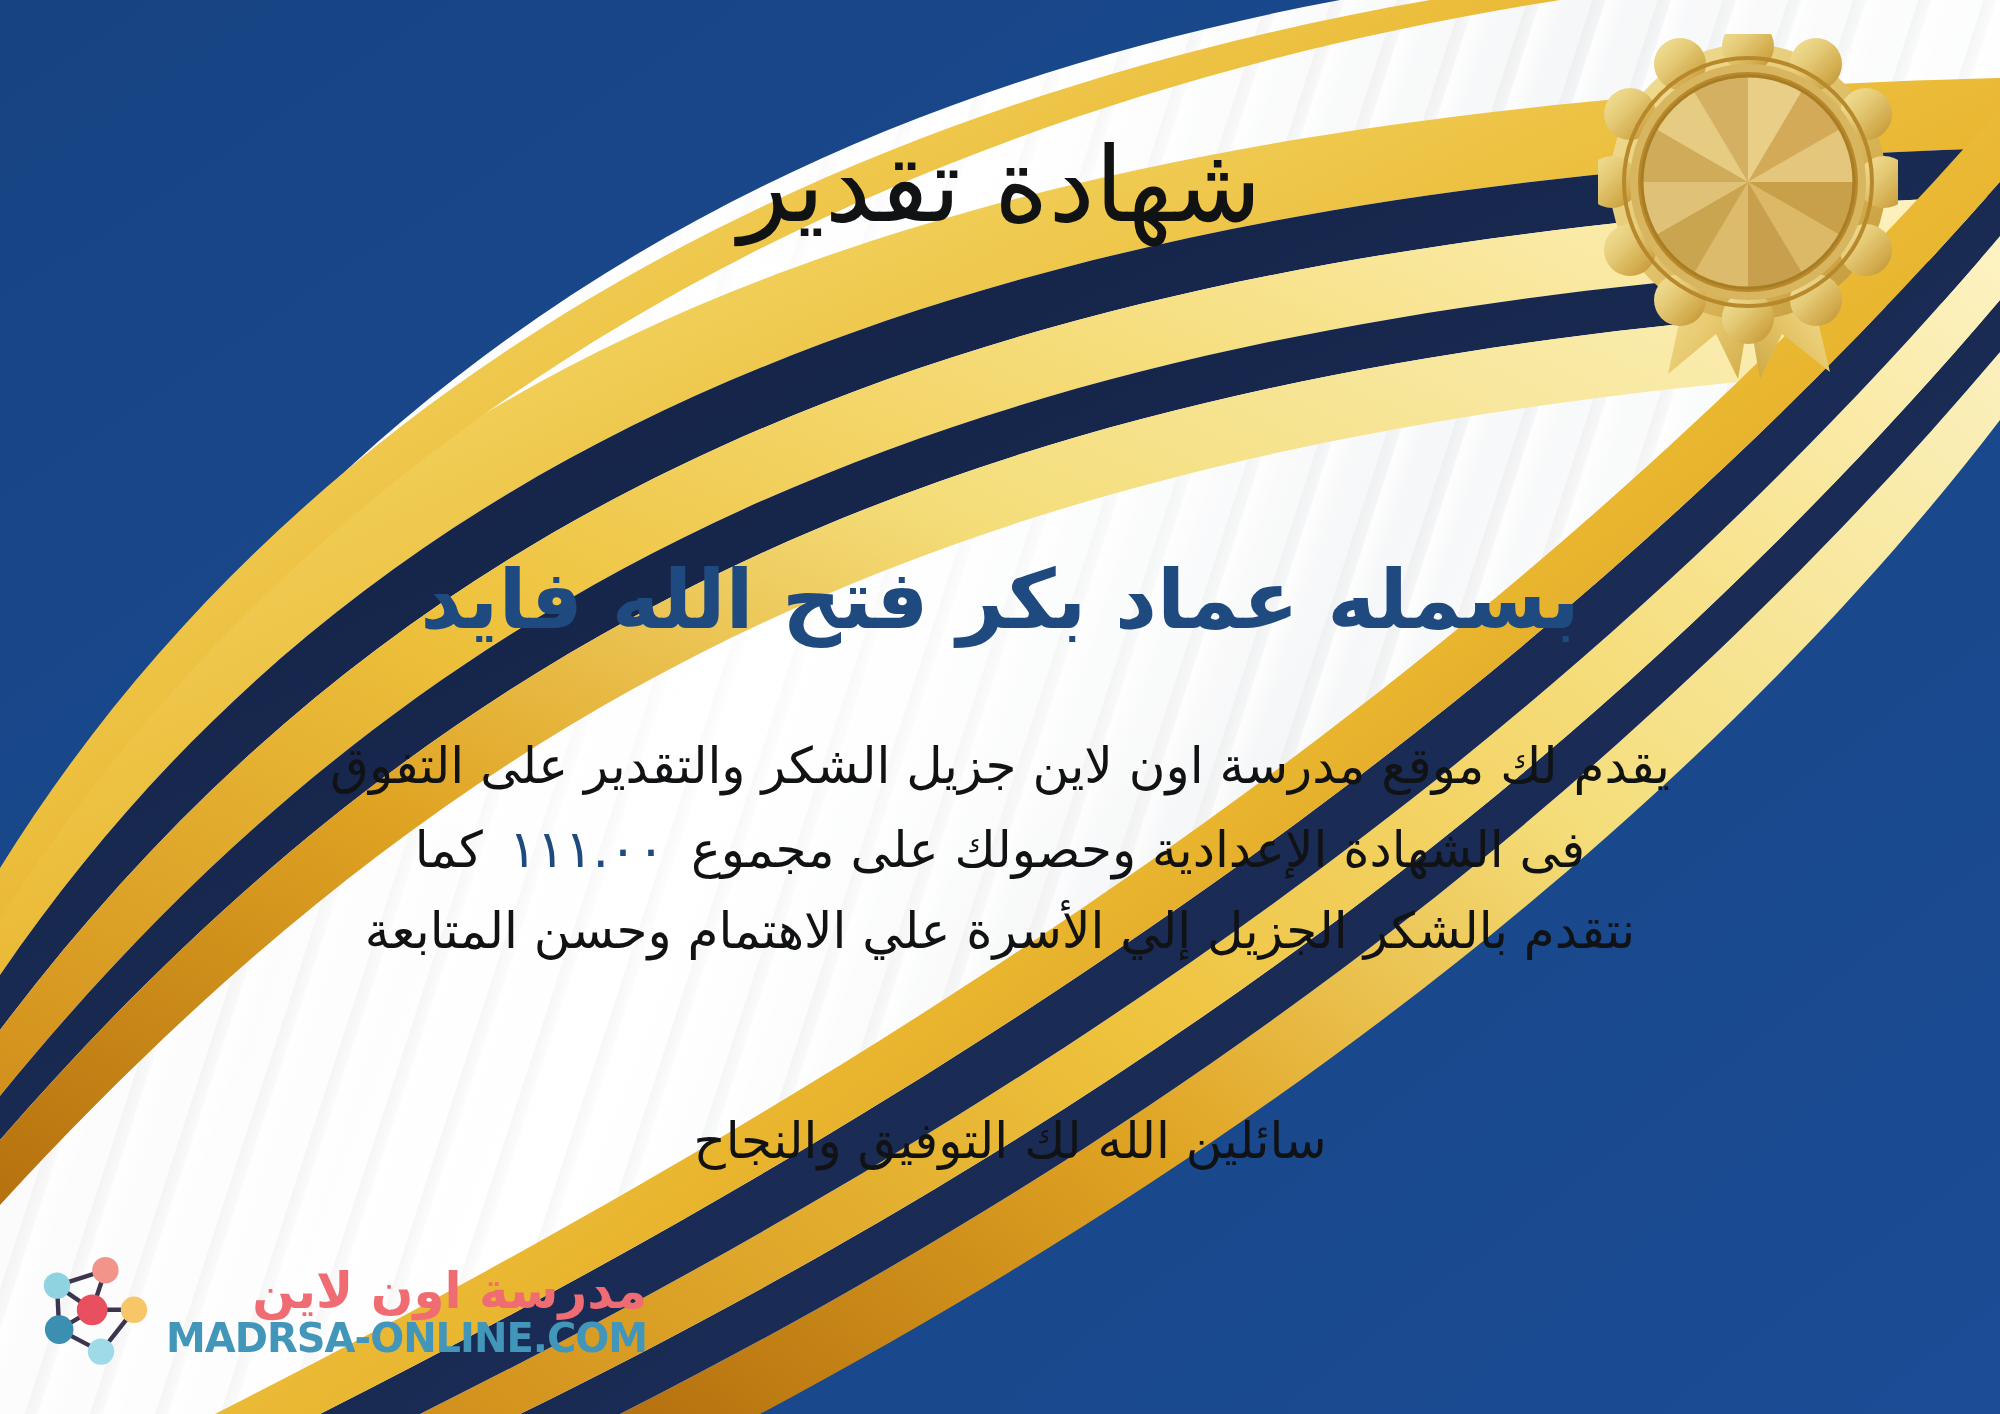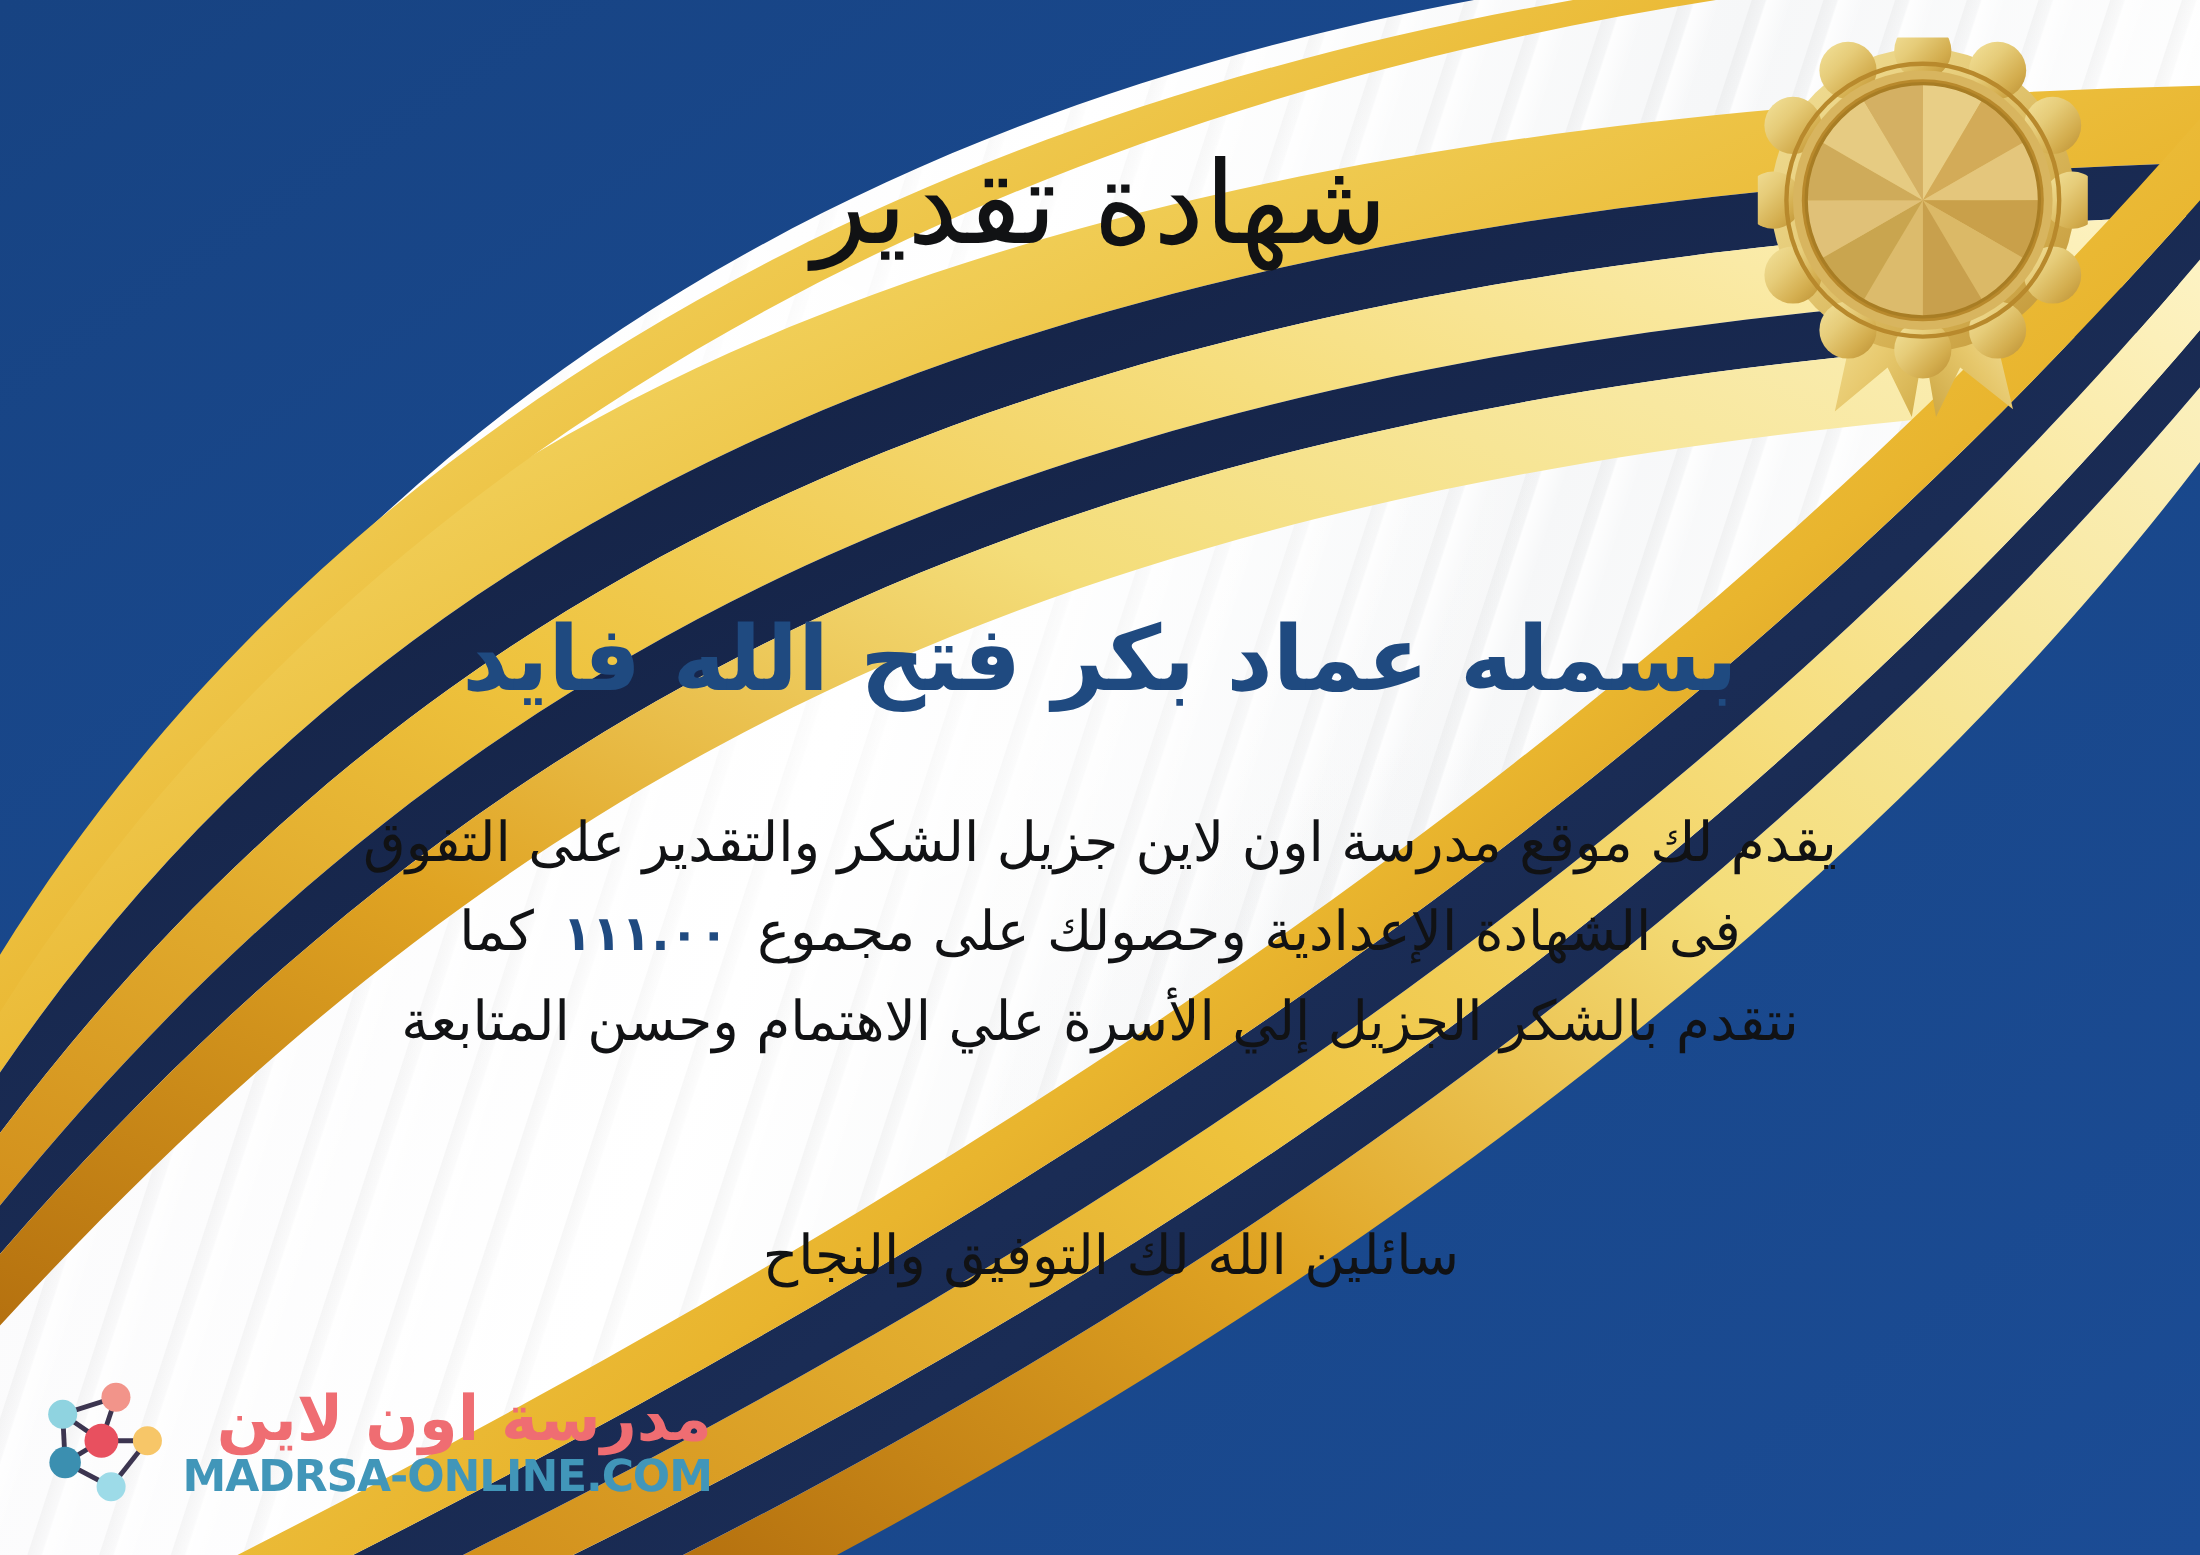--- a/index.html
+++ b/index.html
@@ -99,22 +99,22 @@
   .body-line {
     display: block;
     white-space: nowrap;
   }
   .body-line.l1 { padding: 0 20px; }
   .body-line.l2 { padding: 0 20px; }
   .body-line.l3 { padding: 0 60px; }
 
   .grade-value {
     color: #1f4a80;
-    font-weight: 700;
-    font-size: 44px;
+    font-weight: 400;
+    font-size: 52px;
     padding: 0 26px;
     letter-spacing: 2px;
   }
 
   .closing-line {
     position: absolute;
     top: 1104px;
     left: 0;
     right: 0;
     text-align: center;
@@ -133,21 +133,21 @@
     flex-direction: row-reverse;
     align-items: center;
     gap: 10px;
   }
   .logo-text {
     display: flex;
     flex-direction: column;
     align-items: flex-start;
   }
   .logo-ar {
-    font-size: 57px;
+    font-size: 50px;
     font-weight: 700;
     color: #ef6d72;
     line-height: 1.05;
     direction: rtl;
   }
   .logo-en {
     font-size: 40px;
     font-weight: 700;
     color: #4196b9;
     line-height: 1.05;

